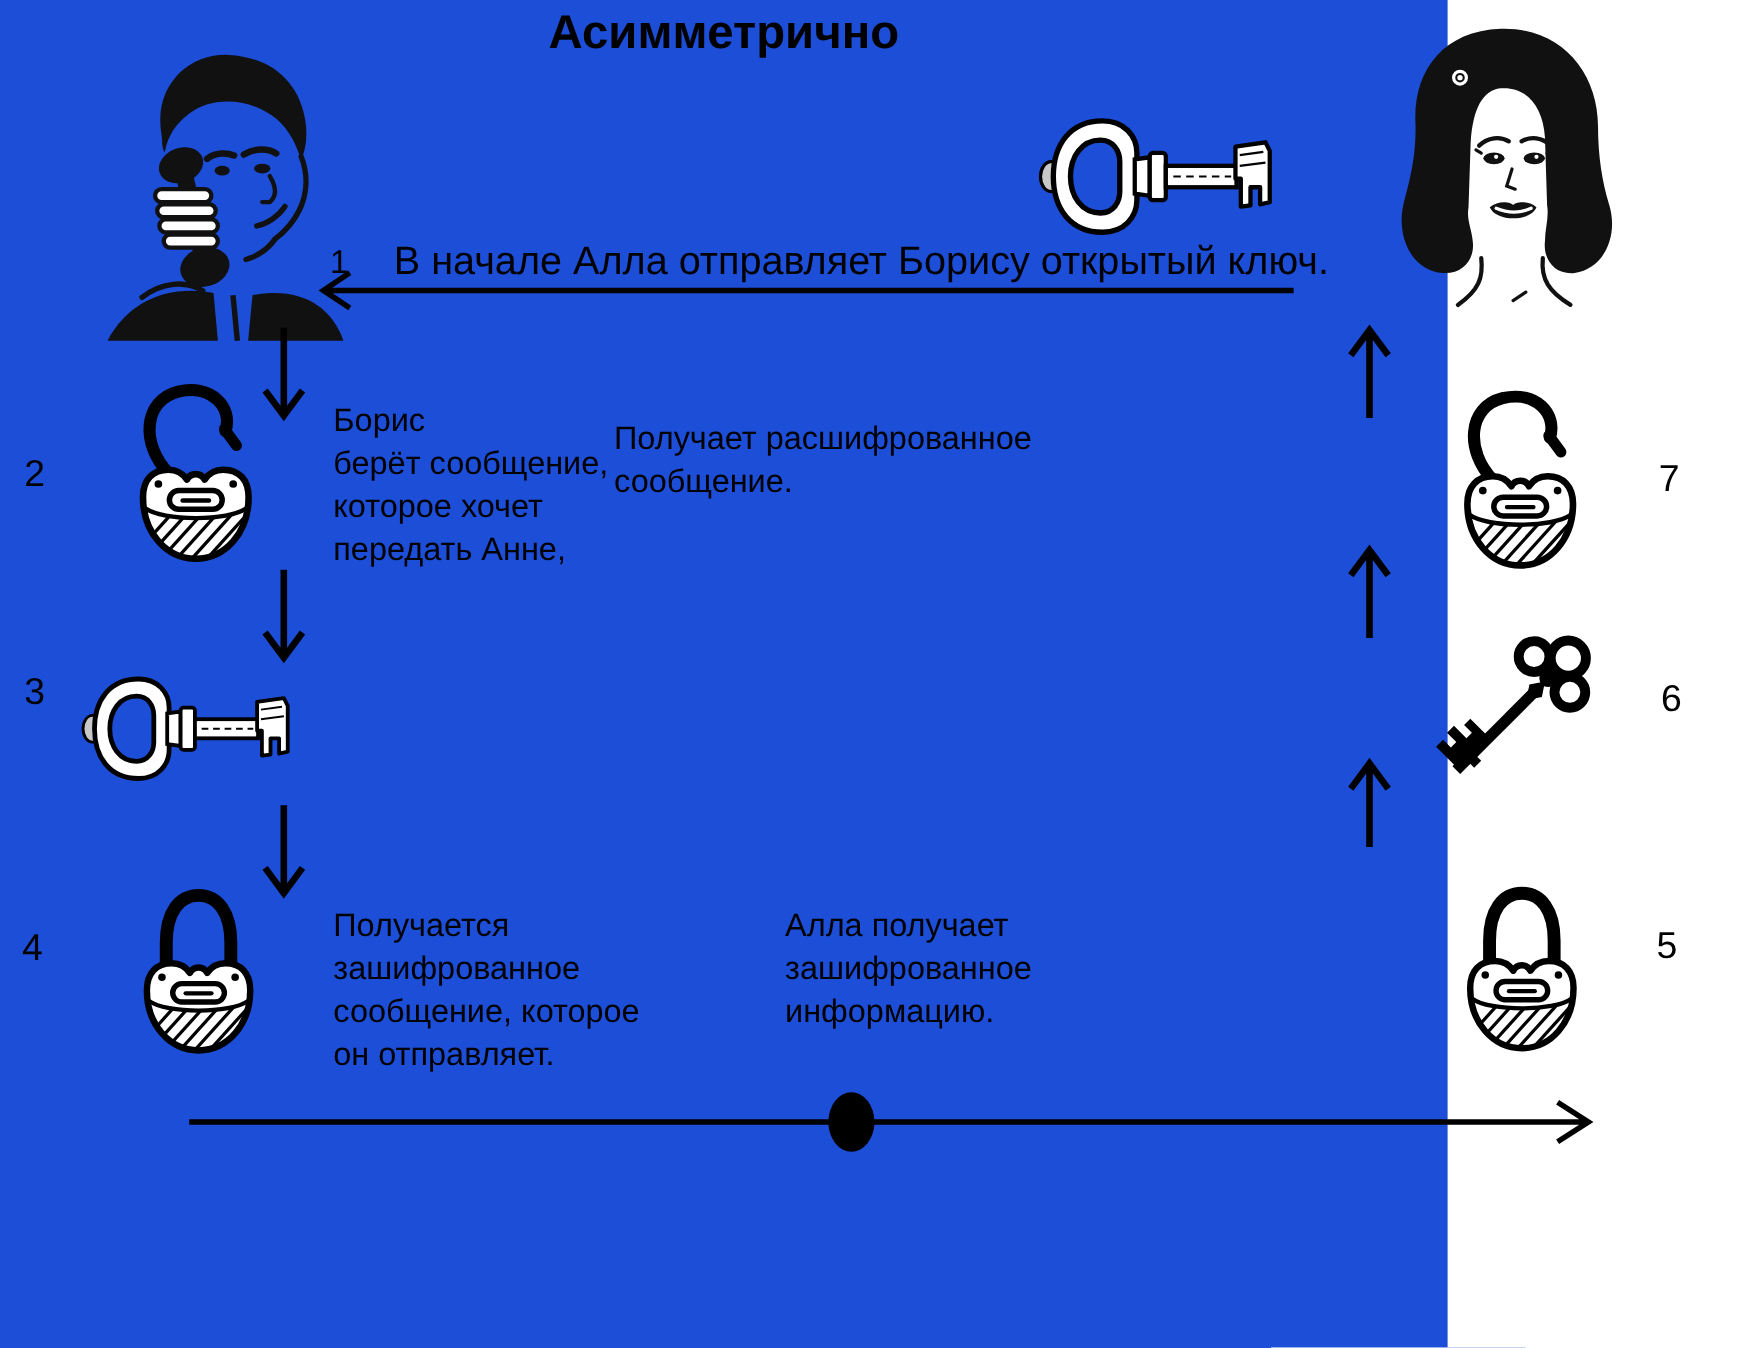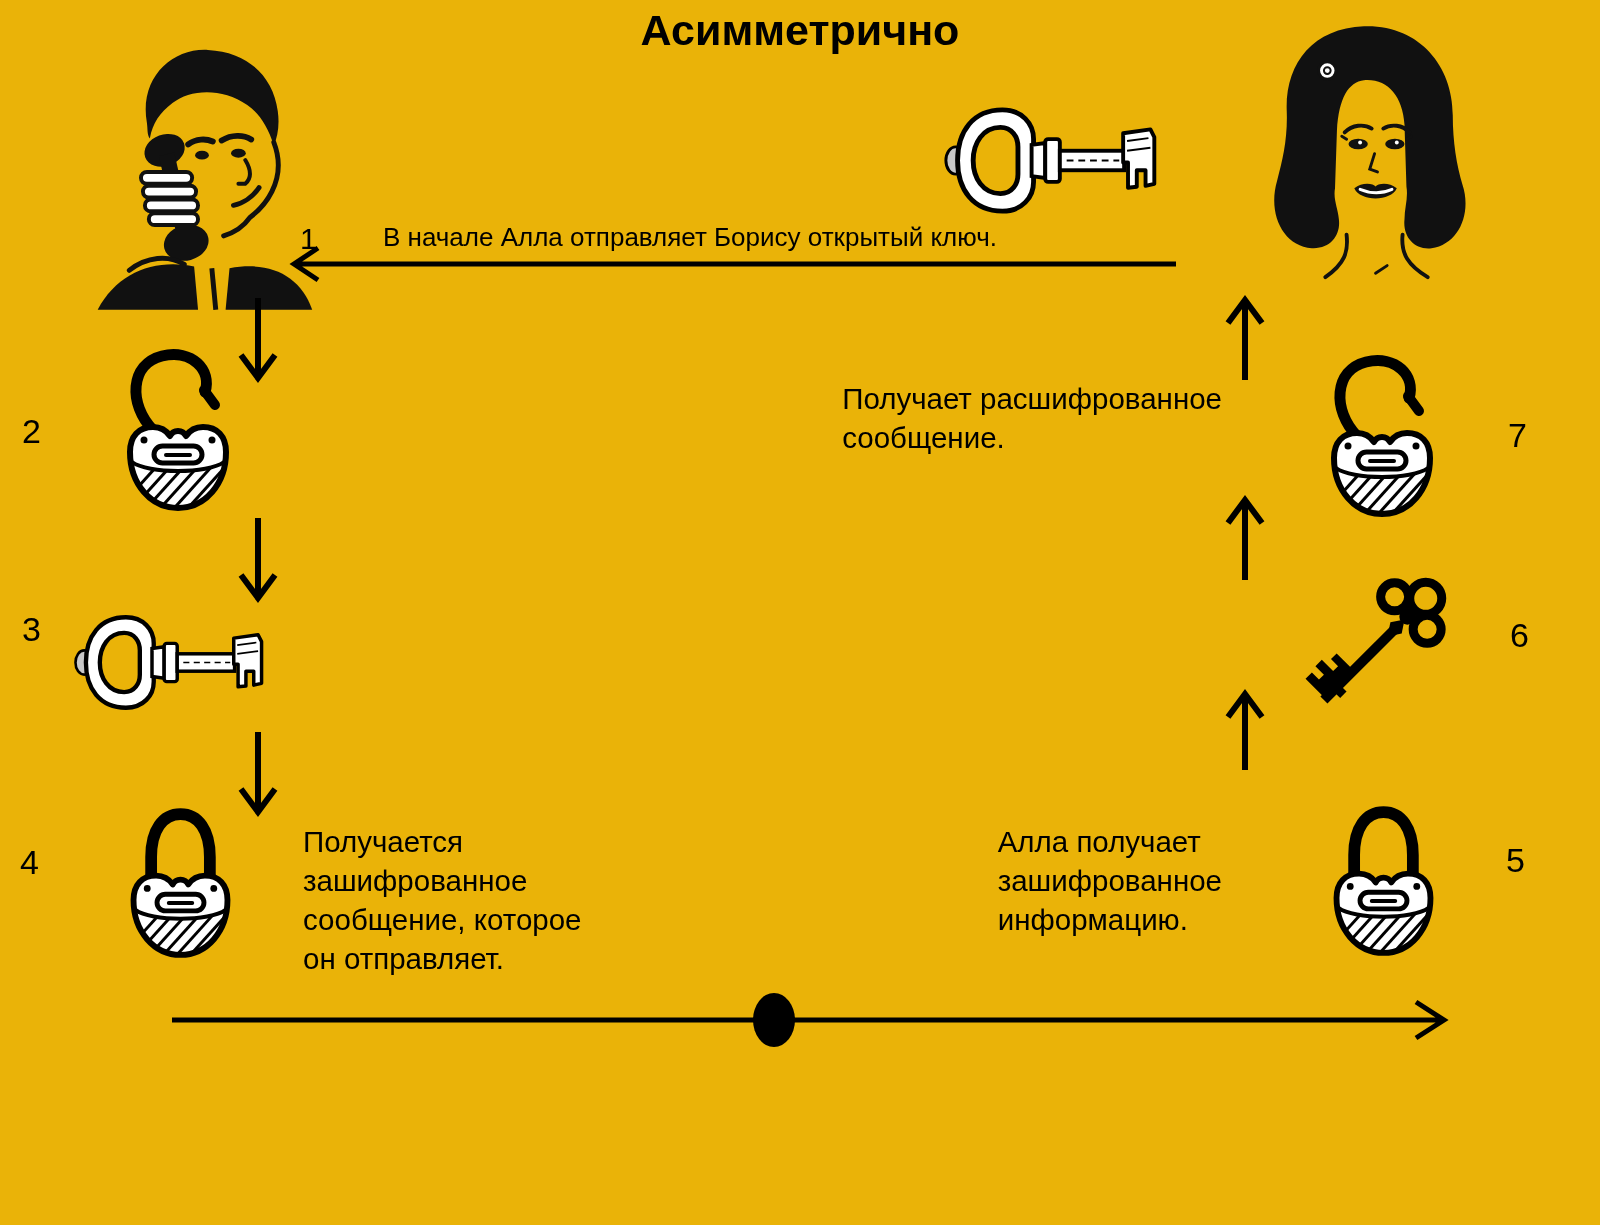--- a/index.html
+++ b/index.html
@@ -1,23 +1,23 @@
 <!DOCTYPE html>
 <html lang="ru"><head>
 <meta charset="utf-8">
 <style>
   html,body{margin:0;padding:0;background:#fff;}
   body{width:1600px;height:1225px;overflow:hidden;font-family:"Liberation Sans",sans-serif;color:#000;}
-  .canvas{position:relative;width:1600px;height:1225px;background:#eab308;}
+  .canvas{position:relative;width:1316px;height:1225px;background:#1d4ed8;}
   .abs{position:absolute;}
   .title{position:absolute;top:6px;left:0;width:100%;text-align:center;font-size:43px;font-weight:bold;}
   .num{position:absolute;font-size:34px;line-height:34px;}
   .stext{position:absolute;font-size:29.5px;line-height:39px;white-space:pre-line;}
   .stext.right{text-align:left;}
-  .s1text{position:absolute;font-size:26px;line-height:34px;white-space:pre-line;margin-left:25px;}
+  .s1text{position:absolute;font-size:36px;line-height:34px;white-space:pre-line;}
   .foot{position:absolute;font-size:30px;line-height:41px;white-space:pre-line;}
   svg{display:block;overflow:visible;}
 </style>
 </head>
 <body>
 
 <div class="canvas">
 
   <svg width="0" height="0" style="position:absolute" aria-hidden="true">
     <defs>
@@ -151,20 +151,24 @@
     <path d="M22 2 V78 M5 59 L22 82 L39 59" fill="none" stroke="#000" stroke-width="6"></path>
   </svg>
   <svg class="abs" style="left:236px;top:730px" width="44" height="88">
     <path d="M22 2 V78 M5 59 L22 82 L39 59" fill="none" stroke="#000" stroke-width="6"></path>
   </svg>
 
   <div class="num" style="left:22px;top:414px">2</div>
   <svg class="abs" style="left:108px;top:342px" width="140" height="185">
       <use href="#sym-lock-open"></use>
     </svg>
+  <div class="stext" style="left:303px;top:363px">Борис
+берёт сообщение,
+которое хочет
+передать Анне,</div>
 
   <div class="num" style="left:22px;top:612px">3</div>
   <svg class="abs" style="left:72px;top:610px" width="200" height="105">
       <use href="#sym-key-outline"></use>
     </svg>
 
   <div class="num" style="left:20px;top:845px">4</div>
   <svg class="abs" style="left:112px;top:792px" width="137" height="182">
       <use href="#sym-lock-closed"></use>
     </svg>

